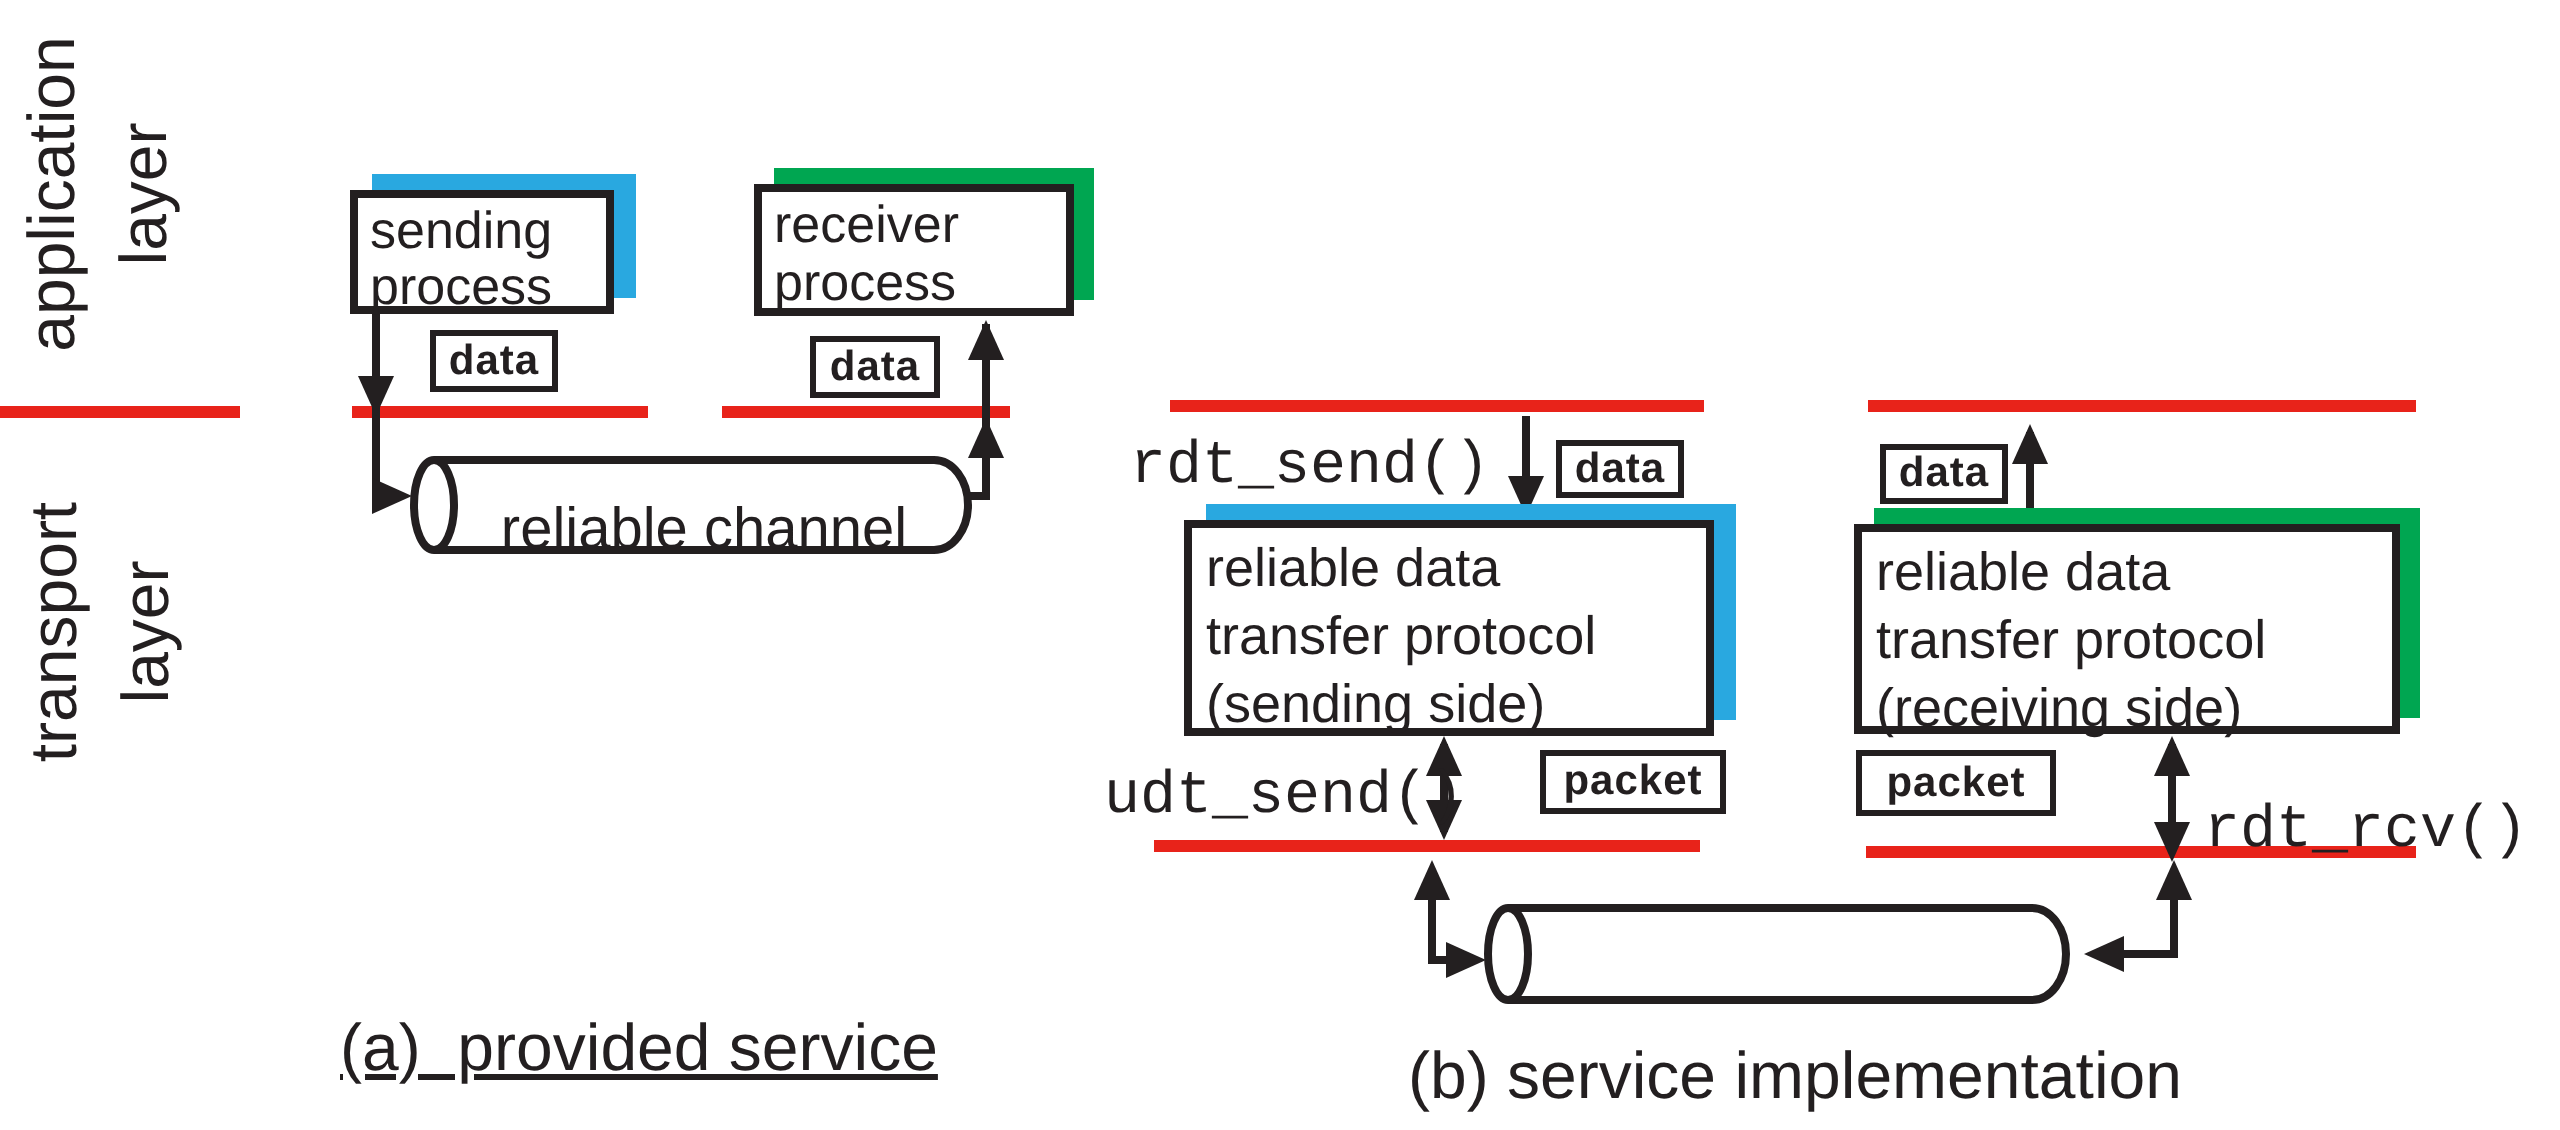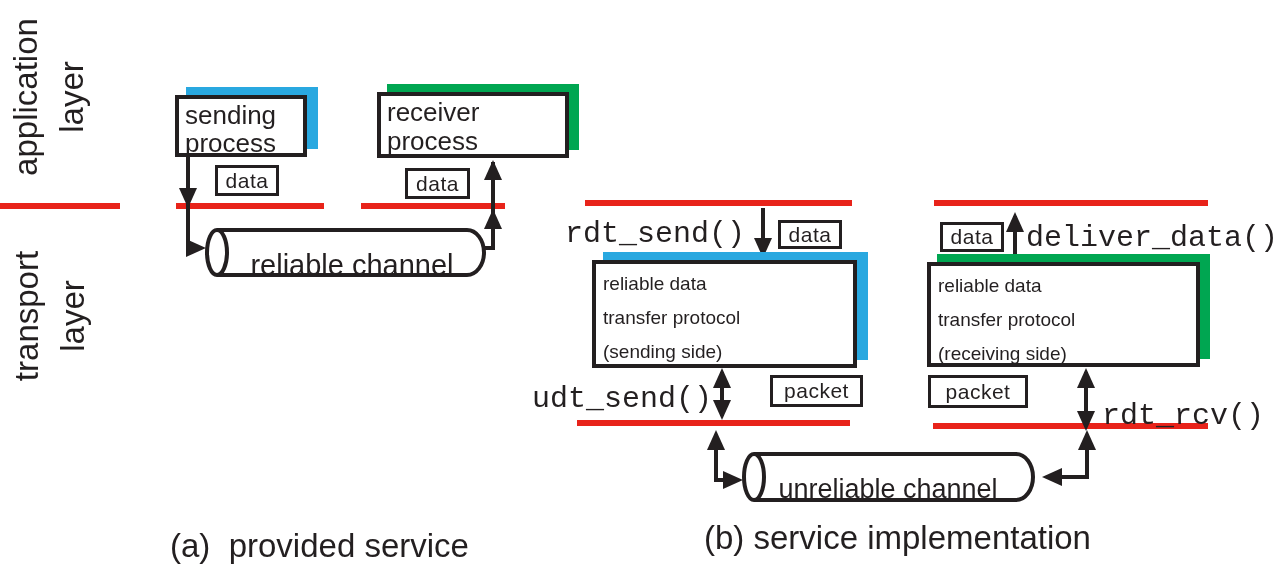--- a/index.html
+++ b/index.html
@@ -11,23 +11,23 @@
   svg.overlay{position:absolute;left:0;top:0;width:1280px;height:565px;}
   .redline{stroke:var(--red);stroke-width:6;fill:none;}
   .inkline{stroke:var(--ink);stroke-width:4;fill:none;}
   .inkfill{fill:var(--ink);stroke:none;}
   .cyl{fill:#ffffff;stroke:var(--ink);stroke-width:4;}
   .procbox{position:absolute;box-sizing:border-box;background:#fff;border:4px solid var(--ink);
            font-size:26px;line-height:28px;padding:2px 0 0 6px;white-space:nowrap;}
   .shadow-blue{box-shadow:11px -8px 0 0 var(--blue);}
   .shadow-green{box-shadow:10px -8px 0 0 var(--green);}
   .protobox{position:absolute;box-sizing:border-box;background:#fff;border:4px solid var(--ink);
-            font-size:19px;line-height:34px;padding:3px 12px 0 7px;white-space:nowrap;}
+            font-size:27px;line-height:34px;padding:3px 12px 0 7px;white-space:nowrap;}
   .tag{position:absolute;box-sizing:border-box;background:#fff;border:3px solid var(--ink);
-       font-weight:normal;font-size:21px;display:flex;align-items:center;justify-content:center;
+       font-weight:bold;font-size:21px;display:flex;align-items:center;justify-content:center;
        letter-spacing:0.5px;}
   .mono{position:absolute;font-family:"Liberation Mono",monospace;font-weight:normal;
         font-size:30px;white-space:nowrap;}
   .vlabel{position:absolute;transform:rotate(-90deg);text-align:center;
           font-size:33px;line-height:46px;white-space:nowrap;}
   .caption{position:absolute;font-size:33px;white-space:pre;}
   .chlabel{position:absolute;font-size:28px;text-align:center;white-space:nowrap;margin-top:12px;}
 </style>
 </head>
 <body>
@@ -87,58 +87,56 @@
   </div>
   <div class="vlabel" style="left:-35px;top:270px;width:170px;height:92px;">
     <div>transport</div>
     <div>layer</div>
   </div>
 
   <div class="procbox shadow-blue" style="left:175px;top:95px;width:132px;height:62px;">
     <div>sending</div>
     <div>process</div>
   </div>
-  <div class="procbox shadow-green" style="left:377px;top:92px;width:192px;height:66px;line-height:29px;">
+  <div class="procbox shadow-green" style="left:377px;top:92px;width:160px;height:66px;line-height:29px;">
     <div>receiver</div>
     <div>process</div>
   </div>
   <div class="tag" style="left:215px;top:165px;width:64px;height:31px;">
     <span>data</span>
   </div>
   <div class="tag" style="left:405px;top:168px;width:65px;height:31px;">
     <span>data</span>
   </div>
   <div class="chlabel" style="left:228px;top:237px;width:248px;font-size:29px;">reliable channel</div>
-  <div class="caption" style="left:170px;top:527px;">(a)  provided service</div>
+  <div class="caption" style="left:170px;top:505px;text-decoration:underline;">(a)  provided service</div>
 
   <div class="mono" style="left:565px;top:217px;">rdt_send()</div>
   <div class="tag" style="left:778px;top:220px;width:64px;height:29px;">
     <span>data</span>
   </div>
   <div class="tag" style="left:940px;top:222px;width:64px;height:30px;">
     <span>data</span>
   </div>
-  <div class="mono" style="left:1026px;top:221px;">deliver_data()</div>
 
   <div class="protobox shadow-blue" style="left:592px;top:260px;width:265px;height:108px;">
     <div>reliable data</div>
     <div>transfer protocol</div>
     <div>(sending side)</div>
   </div>
   <div class="protobox shadow-green" style="left:927px;top:262px;width:273px;height:105px;">
     <div>reliable data</div>
     <div>transfer protocol</div>
     <div>(receiving side)</div>
   </div>
 
-  <div class="mono" style="left:532px;top:382px;">udt_send()</div>
+  <div class="mono" style="left:552px;top:382px;">udt_send()</div>
   <div class="tag" style="left:770px;top:375px;width:93px;height:32px;">
     <span>packet</span>
   </div>
   <div class="tag" style="left:928px;top:375px;width:100px;height:33px;">
     <span>packet</span>
   </div>
   <div class="mono" style="left:1102px;top:366px;margin-top:33px;">rdt_rcv()</div>
 
-  <div class="chlabel" style="left:760px;top:462px;width:256px;font-size:27px;">unreliable channel</div>
   <div class="caption" style="left:704px;top:519px;">(b) service implementation</div>
 
 </div>
 
 </body></html>

